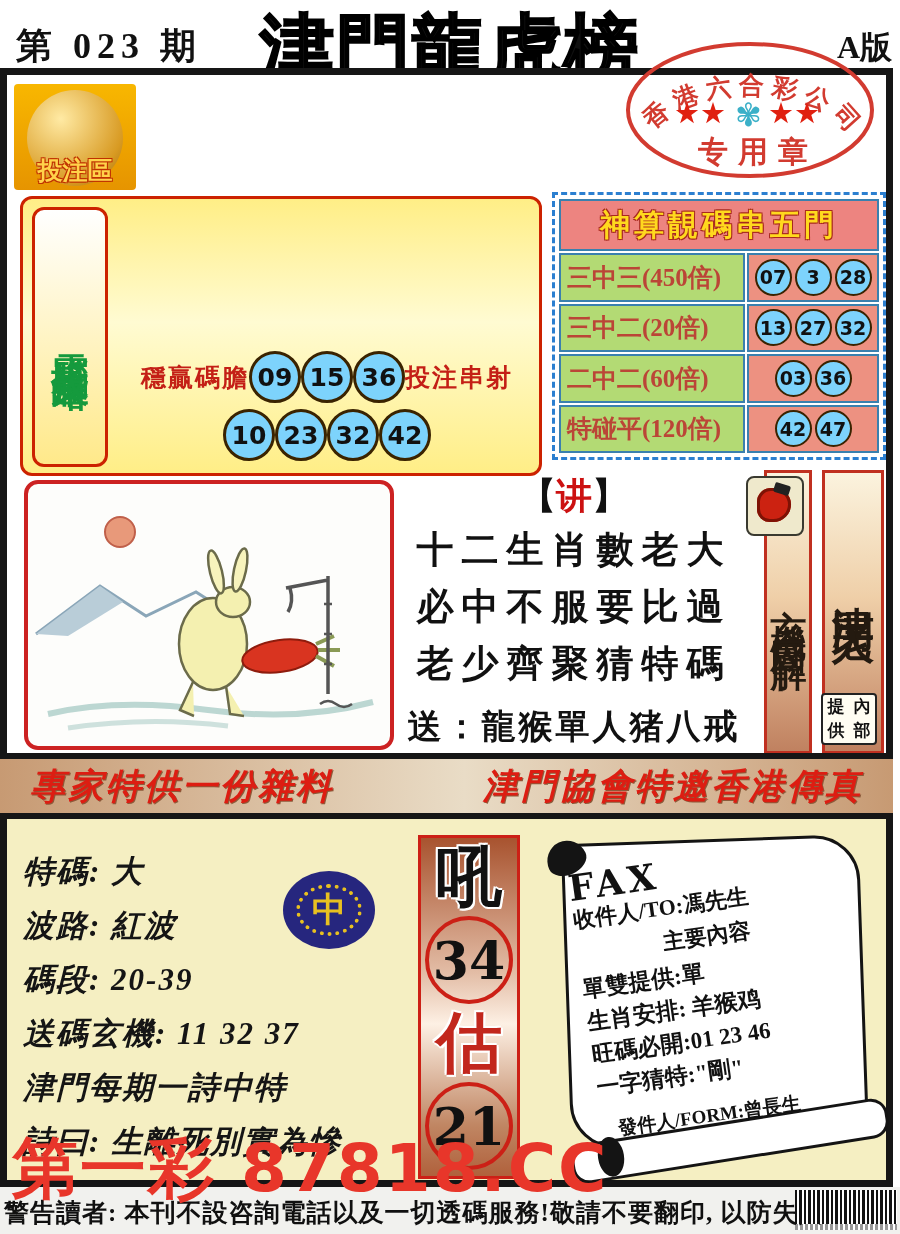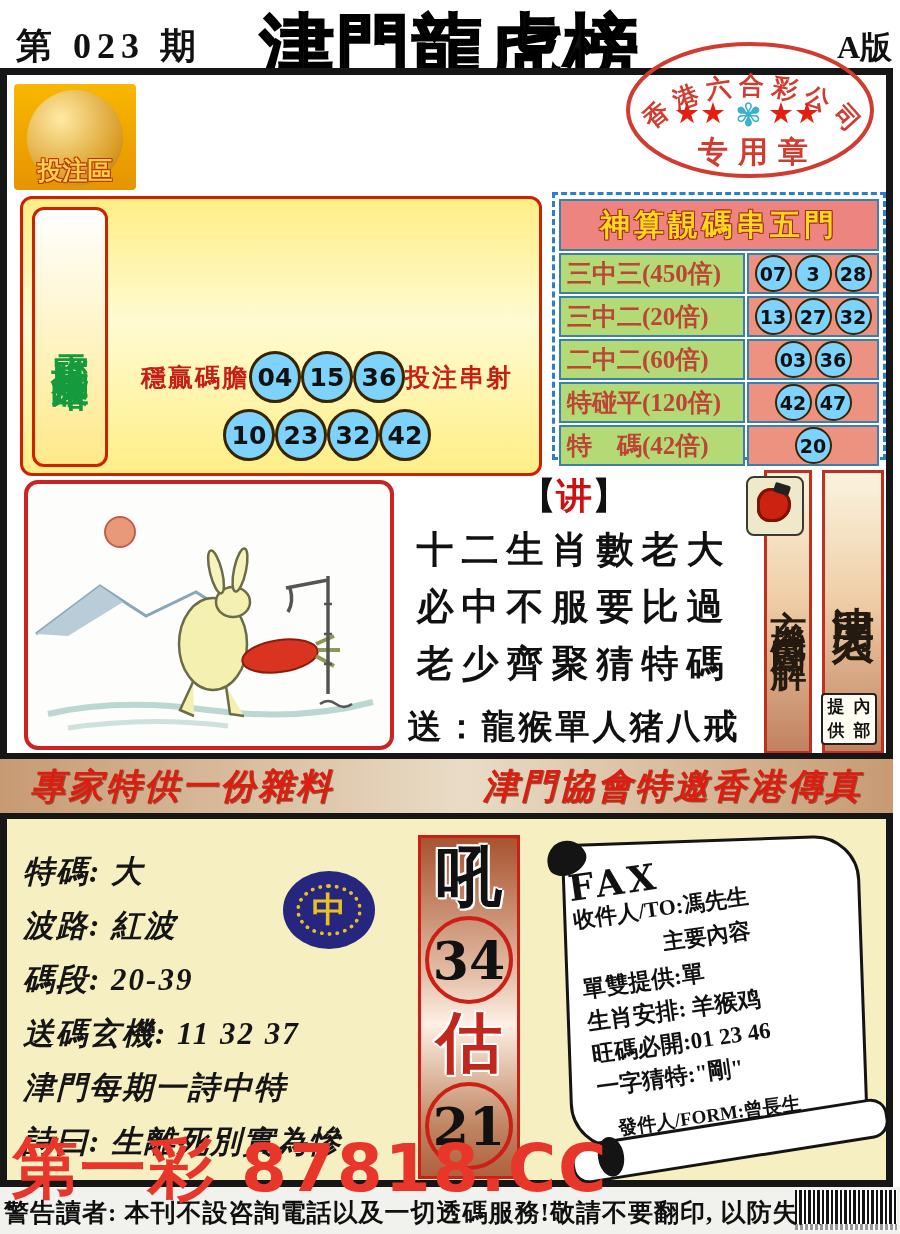--- a/index.html
+++ b/index.html
@@ -166,21 +166,21 @@
     <text x="146" y="83" font-size="29" fill="#e02010">★★</text>
     <text x="76" y="122" font-size="30" font-weight="bold" fill="#d23b30" letter-spacing="10" font-family="Liberation Serif,serif">专用章</text>
   </svg>
 
   <div class="strategy">
     <div class="strip">
       <span>電腦投注策略</span>
     </div>
     <div class="brow brow1">
       <span class="blab">穩贏碼膽</span>
-      <span class="ball big">04</span>
+      <span class="ball big">09</span>
       <span class="ball big">15</span>
       <span class="ball big">36</span>
       <span class="blab">投注串射</span>
     </div>
     <div class="brow brow2">
       <span class="ball big">10</span>
       <span class="ball big">23</span>
       <span class="ball big">32</span>
       <span class="ball big">42</span>
     </div>
@@ -210,26 +210,20 @@
         <div class="val">
           <span class="ball small">03</span>
           <span class="ball small">36</span>
         </div>
       </div>
       <div class="row">
         <div class="lab">特碰平(120倍)</div>
         <div class="val">
           <span class="ball small">42</span>
           <span class="ball small">47</span>
-        </div>
-      </div>
-      <div class="row">
-        <div class="lab">特　碼(42倍)</div>
-        <div class="val">
-          <span class="ball small">20</span>
         </div>
       </div>
     </div>
   </div>
 
   <div class="pic">
     <svg width="362" height="262" viewBox="0 0 362 262">
       <circle cx="92" cy="48" r="15" fill="#e8997a" stroke="#c0604a" stroke-width="2"></circle>
       <path d="M8,150 L72,102 L118,132 L168,108 L215,138" fill="none" stroke="#8aa6b8" stroke-width="3"></path>
       <path d="M8,150 L72,102 L95,118 L40,152 Z" fill="#b9cdd8" stroke="none"></path>

